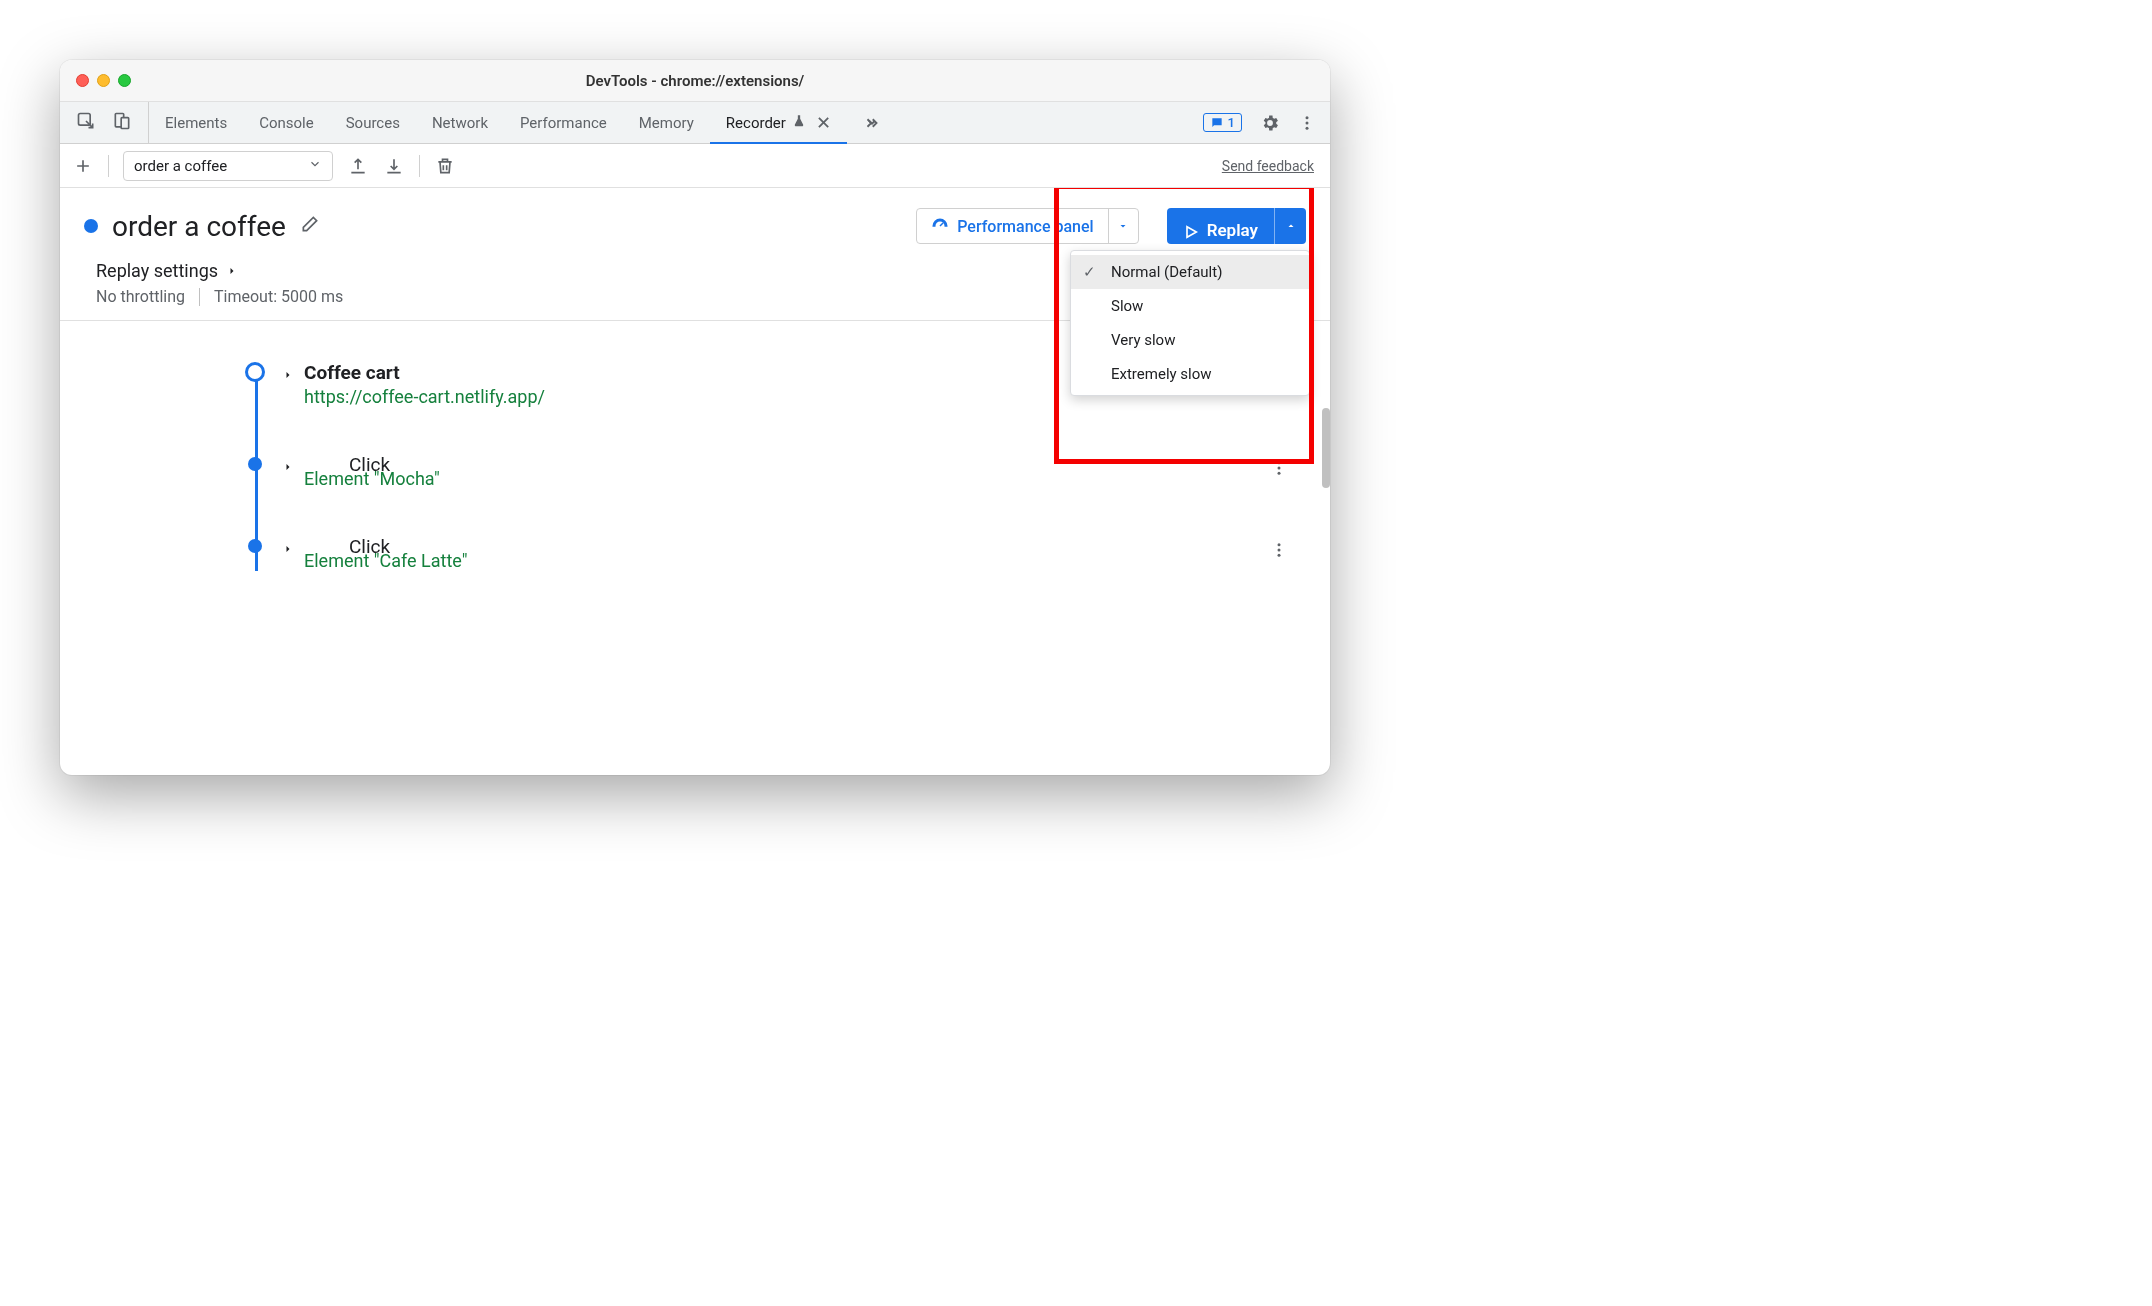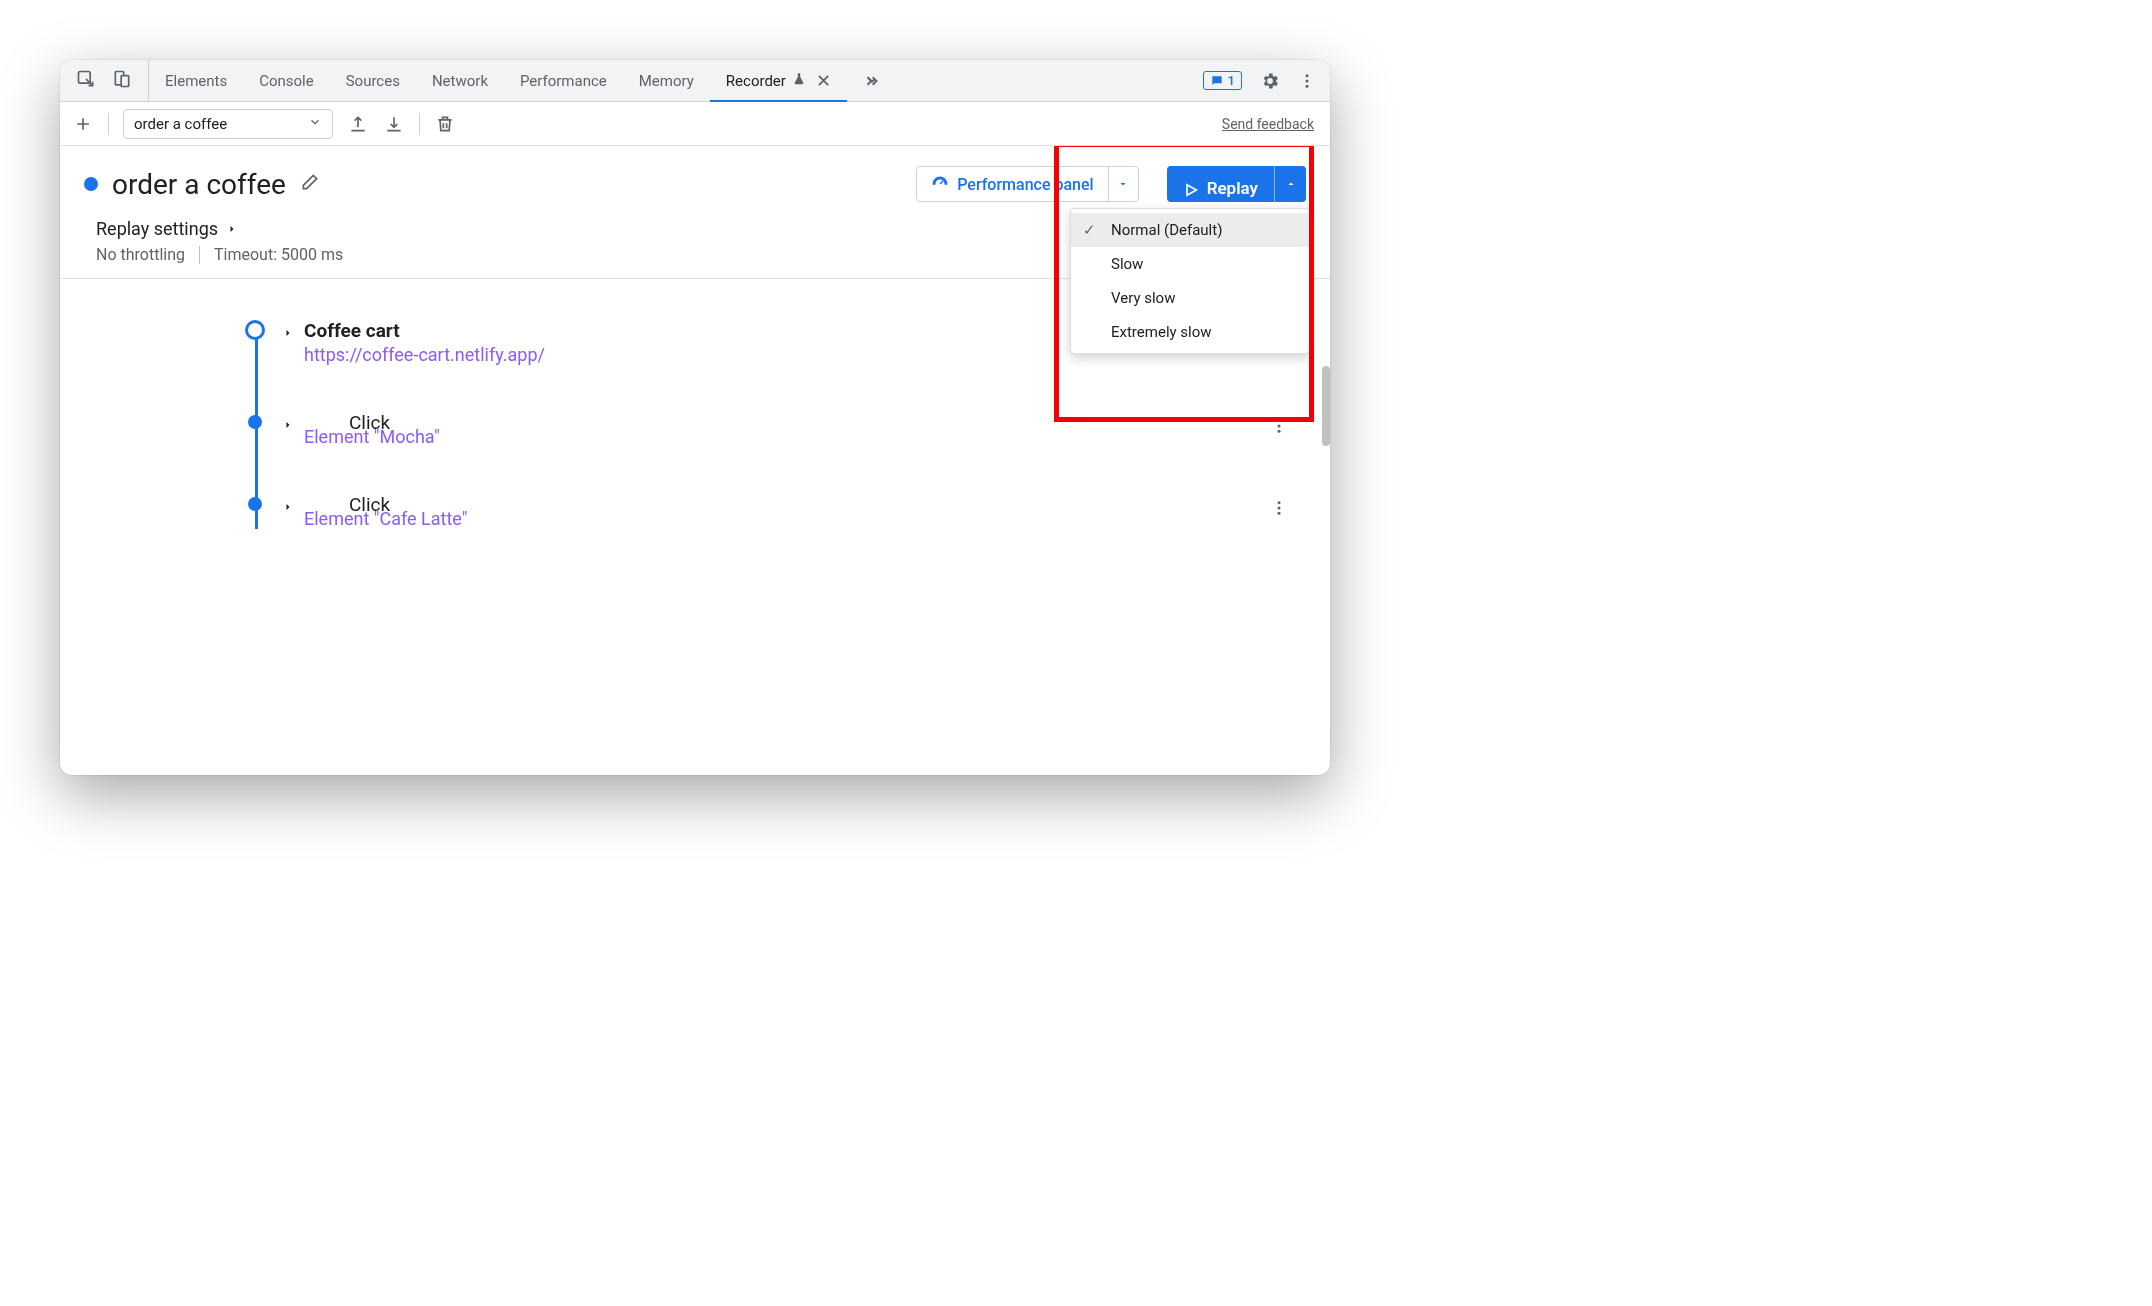--- a/index.html
+++ b/index.html
@@ -308,41 +308,49 @@
   }
   .step .chev {
     margin-left: 42px;
     margin-right: 10px;
     color:#202124;
     margin-top: 5px;
   }
   .step .texts { }
   .step .s-title { font-size: 19px; font-weight:700; color:#202124; }
   .step .s-title.light { font-weight:400;margin-left:45px; }
-  .step .s-sub { font-size: 18px; color:#8b5cf6; margin-top:2px; }
+  .step .s-sub { font-size: 18px; color:#15803d; margin-top:2px; }
   .step-menu {
     position:absolute;
     right: 6px;
     top: 6px;
     color:#5f6368;
     cursor:pointer;
   }
   .scroll-thumb {
     position:absolute;
     right:0; top:220px;
     width:8px; height:80px;
     background:#c0c0c0;
     border-radius:4px;
   }
 </style>
 </head>
 <body>
 
 <div class="window">
 
+  <div class="titlebar">
+    <div class="traffic-lights">
+      <div class="light red"></div>
+      <div class="light yellow"></div>
+      <div class="light green"></div>
+    </div>
+    <div class="title">DevTools - chrome://extensions/</div>
+  </div>
 
   <div class="tabs-row">
     <div class="tab-iconbox">
       <span>
         <svg viewBox="0 0 24 24" fill="none" stroke="#5f6368" stroke-width="2">
             <rect x="3" y="3" width="14" height="14" rx="2"></rect>
             <path d="M12 12 L20 20 M20 15 V20 H15"></path>
           </svg>
       </span>
       <span>

